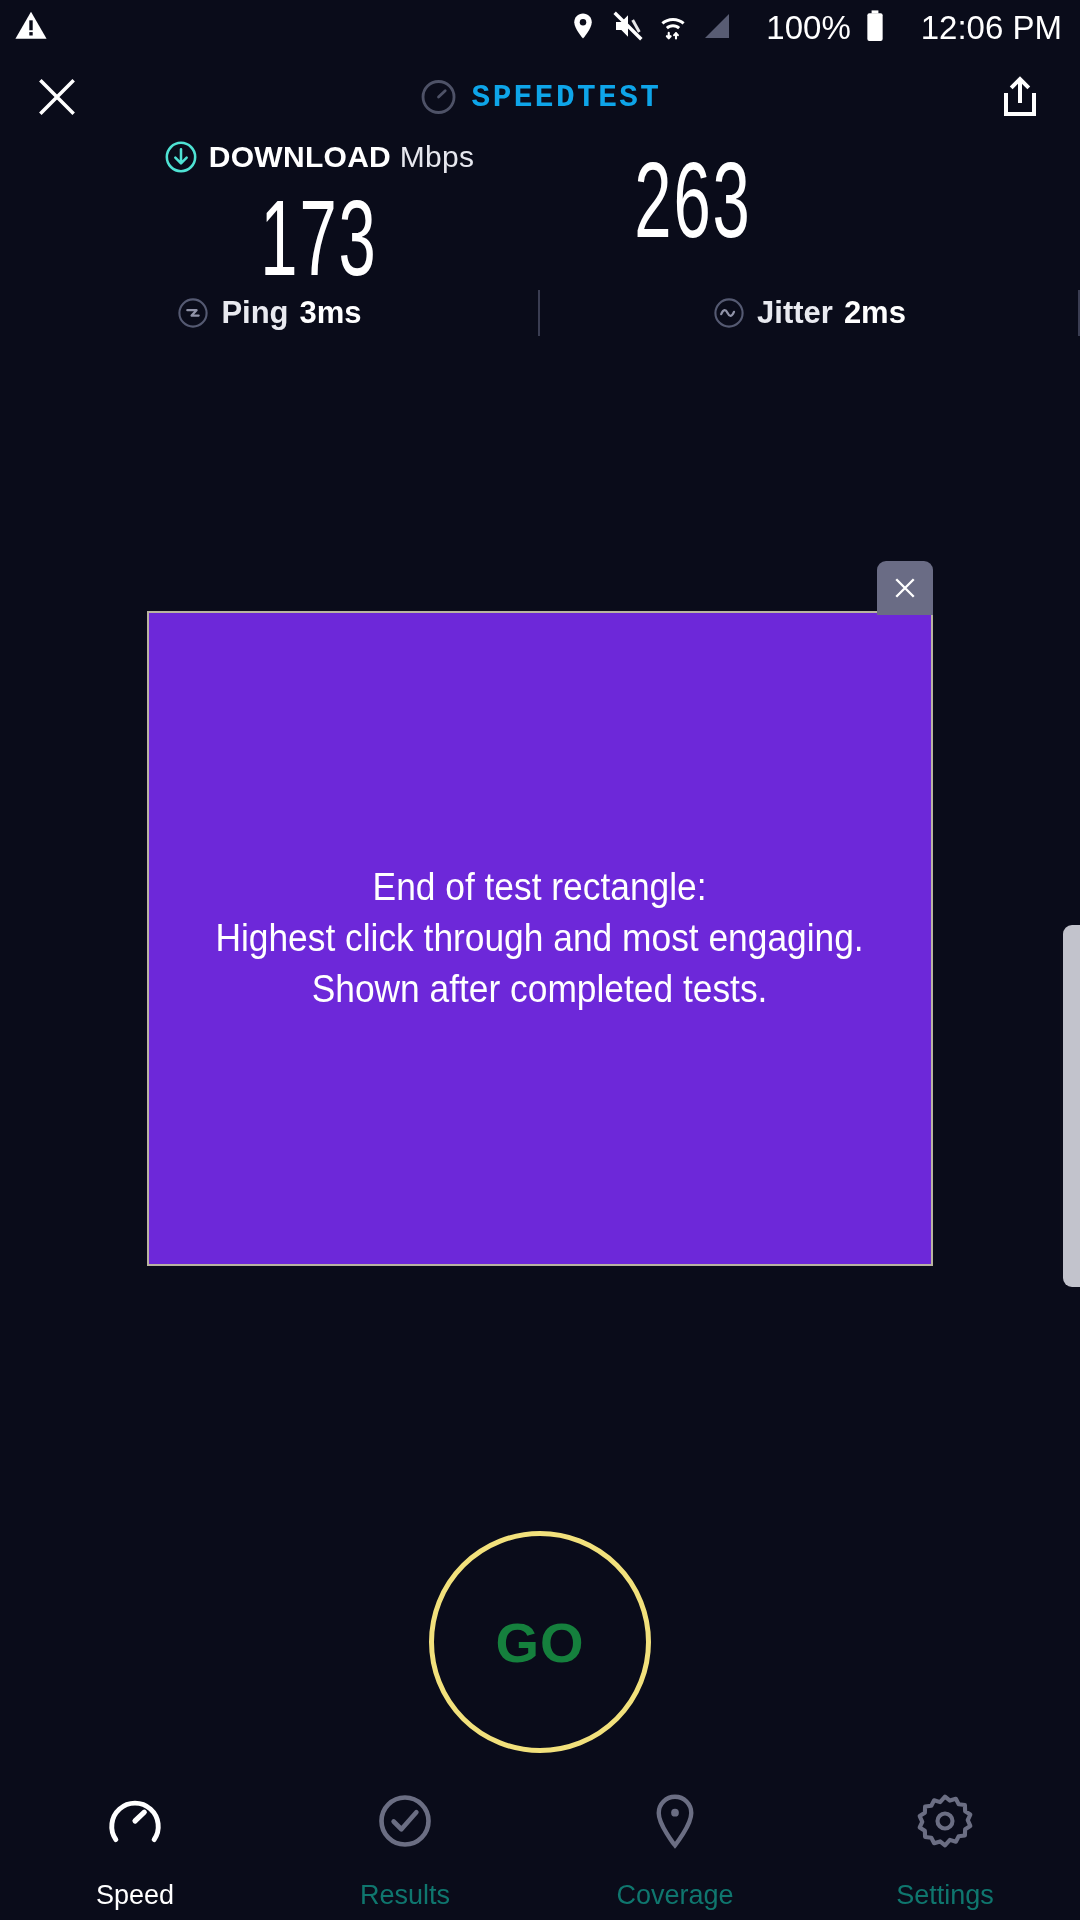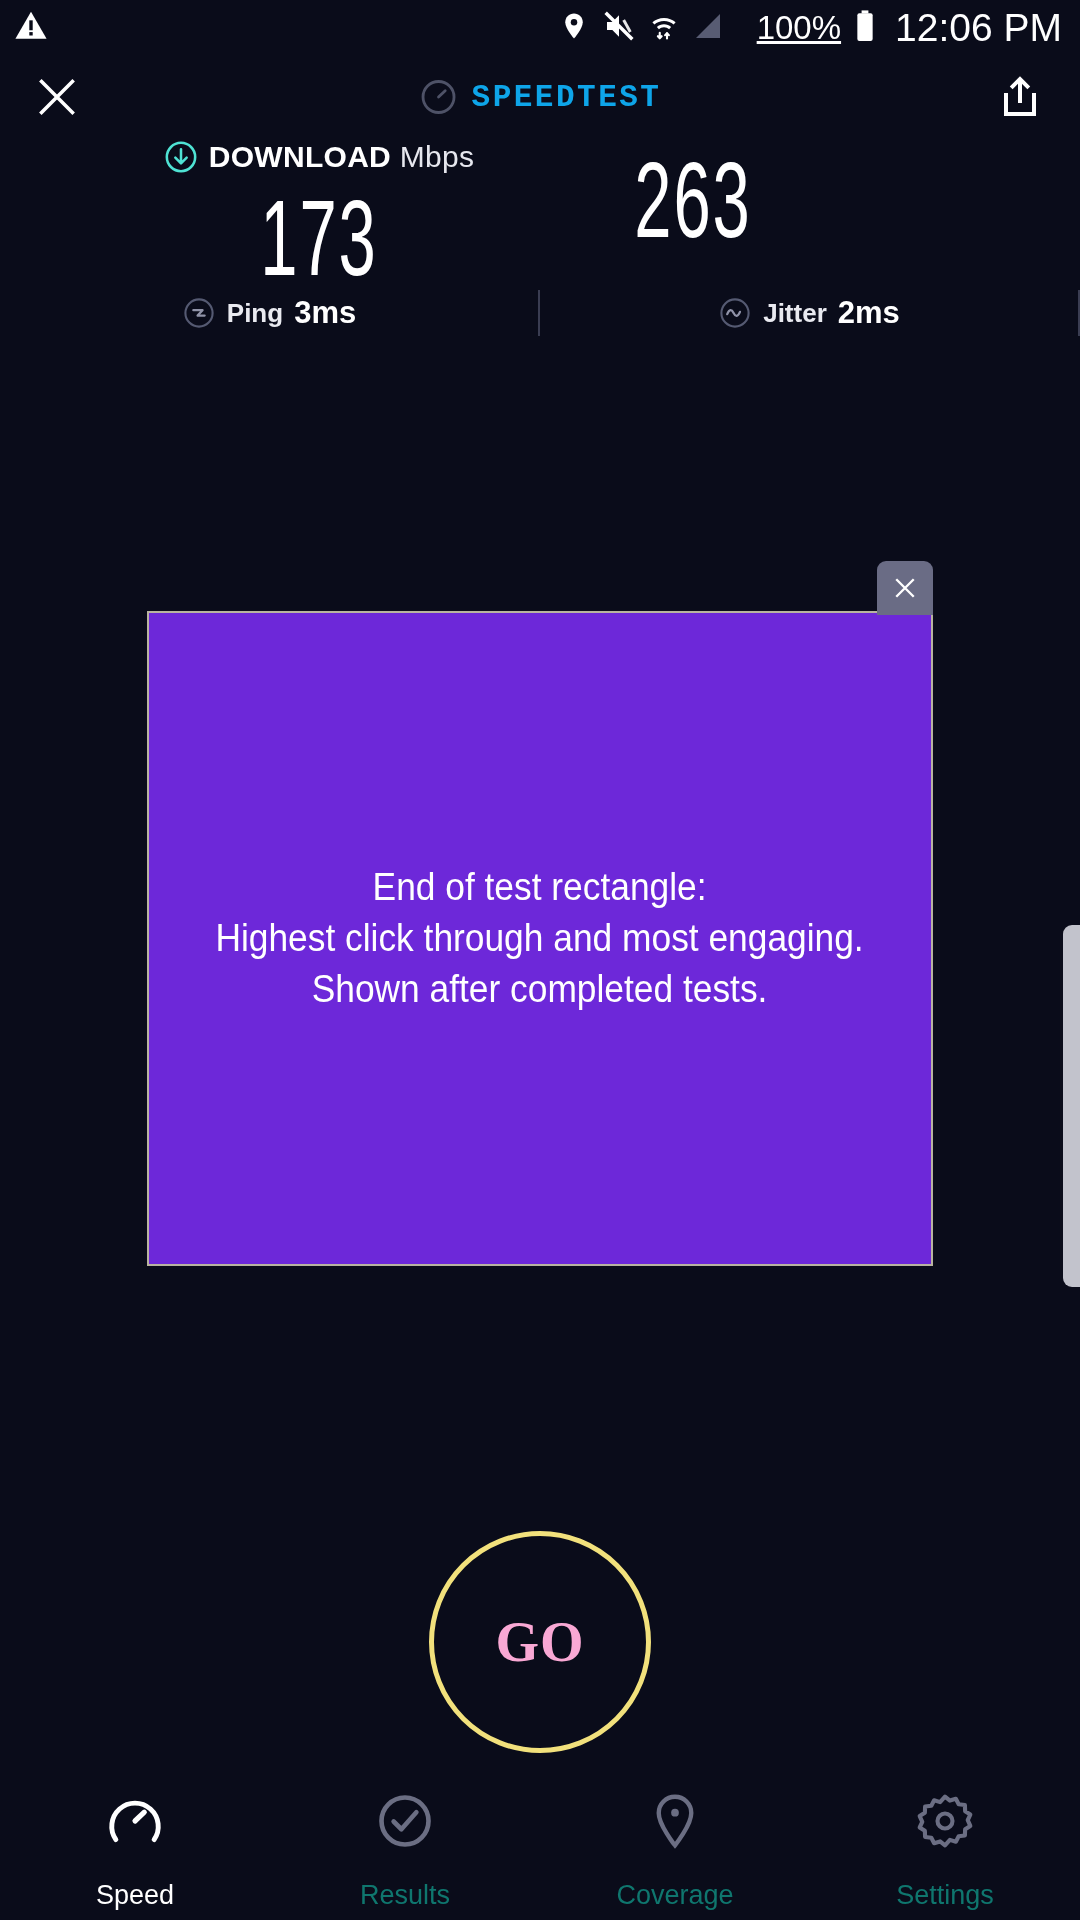--- a/index.html
+++ b/index.html
@@ -33,26 +33,25 @@
     align-items: center;
     gap: 13px;
   }
   .sb-icon { display: block; }
   .sb-battpct {
     color: #ffffff;
     font-size: 33px;
     letter-spacing: 0px;
     font-family: "Liberation Sans", sans-serif;
     margin-left: 20px;
-    text-decoration: underline;
   }
   .sb-time {
     color: #ffffff;
-    font-size: 39px;
-    margin-left: 6px;
+    font-size: 33px;
+    margin-left: 22px;
     font-family: "Liberation Sans", sans-serif;
   }
 
   
   .header {
     position: absolute;
     top: 56px; left: 0;
     width: 1080px; height: 82px;
   }
   .hdr-close {
@@ -142,21 +141,21 @@
     align-items: center;
   }
   .pjl-item {
     display: flex;
     align-items: center;
     justify-content: center;
     gap: 11px;
     flex: 1;
   }
   .pjl-label {
-    font-size: 26px;
+    font-size: 31px;
     color: #e9eaf0;
     font-weight: bold;
     font-family: "Liberation Sans", sans-serif;
   }
   .pjl-value {
     font-size: 31px;
     color: #ffffff;
     font-weight: bold;
     font-family: "Liberation Sans", sans-serif;
     text-align: right;
@@ -230,25 +229,25 @@
     height: 212px;
     border: 5px solid #f2e17c;
     border-radius: 50%;
     display: flex;
     align-items: center;
     justify-content: center;
     cursor: pointer;
     background: transparent;
   }
   .go-label {
-    color: #f9a8d4;
+    color: #15803d;
     font-size: 56px;
     font-weight: bold;
     letter-spacing: 1px;
-    font-family: Liberation Serif, serif;
+    font-family: Liberation Sans, sans-serif;
   }
 
   
   .bottomnav {
     position: absolute;
     left: 0;
     bottom: 0;
     width: 1080px;
     height: 148px;
     display: flex;

